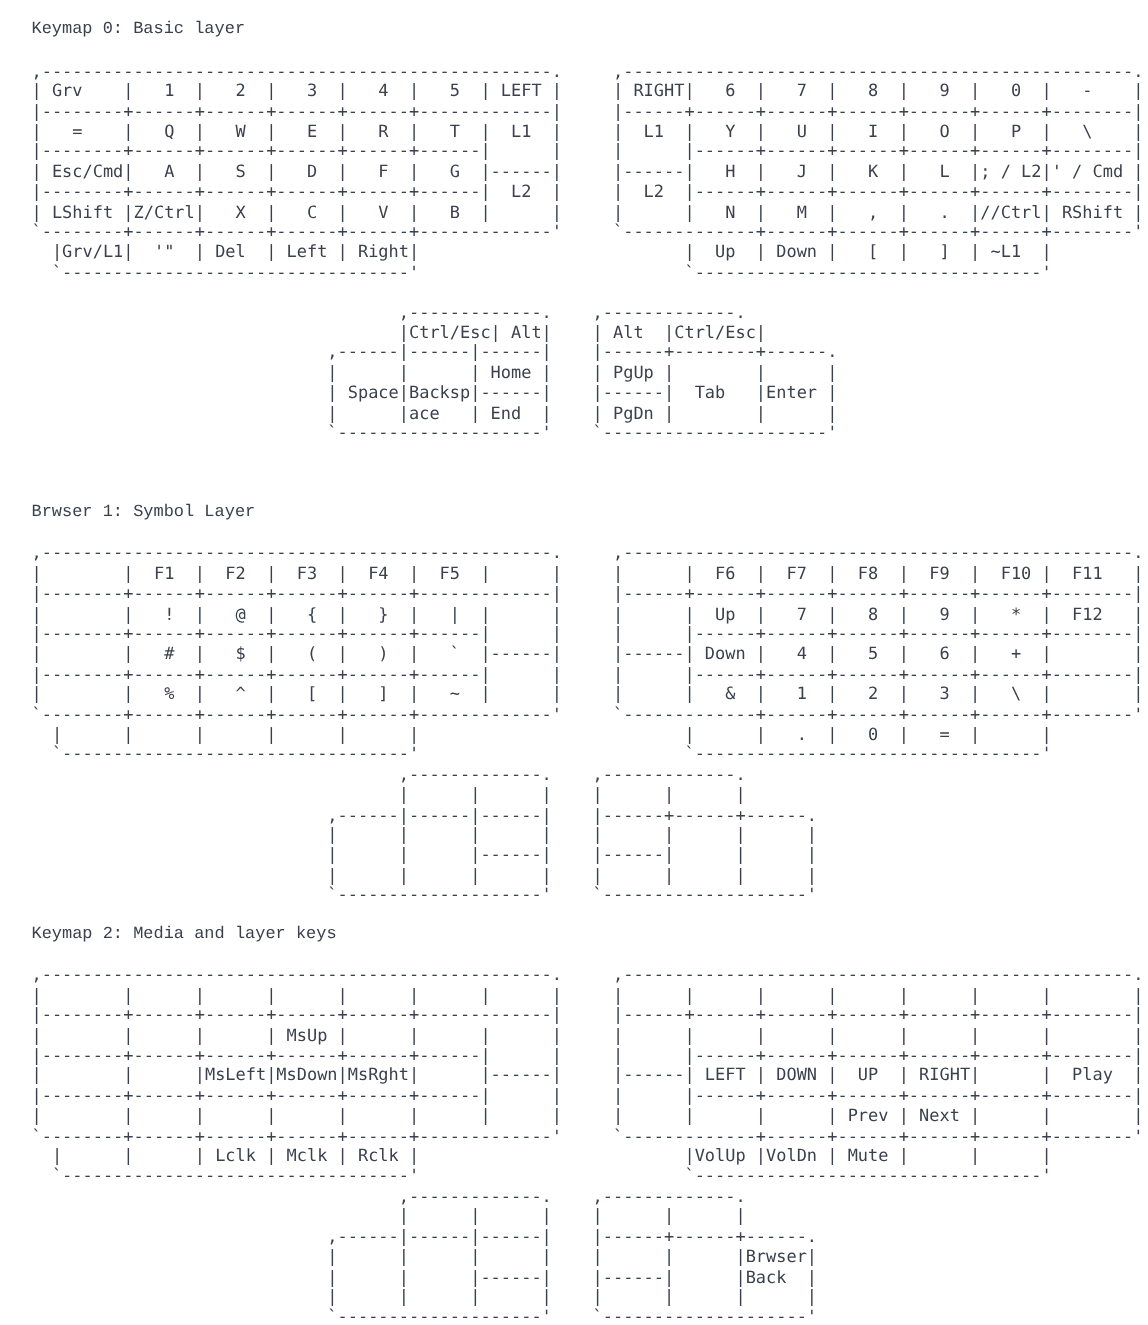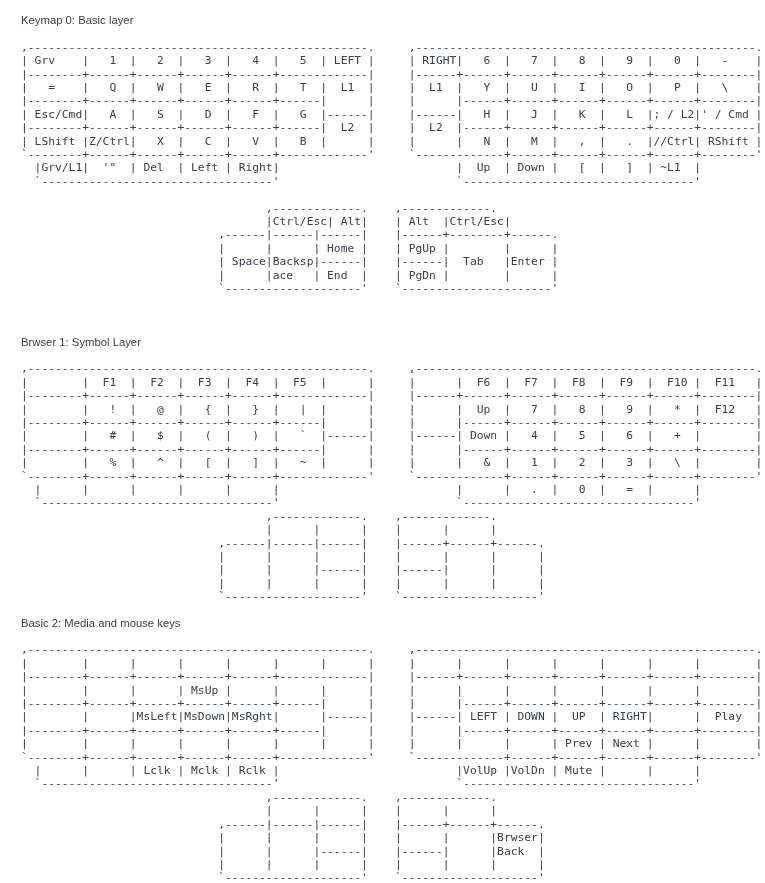--- a/index.html
+++ b/index.html
@@ -17,21 +17,21 @@
   .doc {
     font-family: "DejaVu Sans Mono", "Liberation Mono", monospace;
     font-size: 11.3px;
     line-height: 13.4px;
     color: #3a414d;
   }
   .km-section { margin: 0; }
   .km-section.gap-large { margin-bottom: 40px; }
   .km-section.gap-small { margin-bottom: 13px; }
   .km-title {
-    font-family: Liberation Sans, sans-serif;
+    font-family: Liberation Mono, monospace;
     font-size: 11.3px;
     line-height: 13.4px;
     margin: 0 0 13.4px 0;
     white-space: pre;
   }
   pre.km-art {
     font-family: "DejaVu Sans Mono", "Liberation Mono", monospace;
     font-size: 11.3px;
     line-height: 13.4px;
     margin: 0;
@@ -83,21 +83,21 @@
                                     ,-------------.    ,-------------.
                                     |      |      |    |      |      |
                              ,------|------|------|    |------+------+------.
                              |      |      |      |    |      |      |      |
                              |      |      |------|    |------|      |      |
                              |      |      |      |    |      |      |      |
                              `--------------------'    `--------------------'</pre>
   </section>
 
   <section class="km-section">
-    <div class="km-title">Basic 2: Media and mouse keys</div>
+    <div class="km-title">Keymap 2: Media and layer keys</div>
     <pre class="km-art">,--------------------------------------------------.     ,--------------------------------------------------.
 |        |      |      |      |      |      |      |     |      |      |      |      |      |      |        |
 |--------+------+------+------+------+-------------|     |------+------+------+------+------+------+--------|
 |        |      |      | MsUp |      |      |      |     |      |      |      |      |      |      |        |
 |--------+------+------+------+------+------|      |     |      |------+------+------+------+------+--------|
 |        |      |MsLeft|MsDown|MsRght|      |------|     |------| LEFT | DOWN |  UP  | RIGHT|      |  Play  |
 |--------+------+------+------+------+------|      |     |      |------+------+------+------+------+--------|
 |        |      |      |      |      |      |      |     |      |      |      | Prev | Next |      |        |
 `--------+------+------+------+------+-------------'     `-------------+------+------+------+------+--------'
   |      |      | Lclk | Mclk | Rclk |                          |VolUp |VolDn | Mute |      |      |

